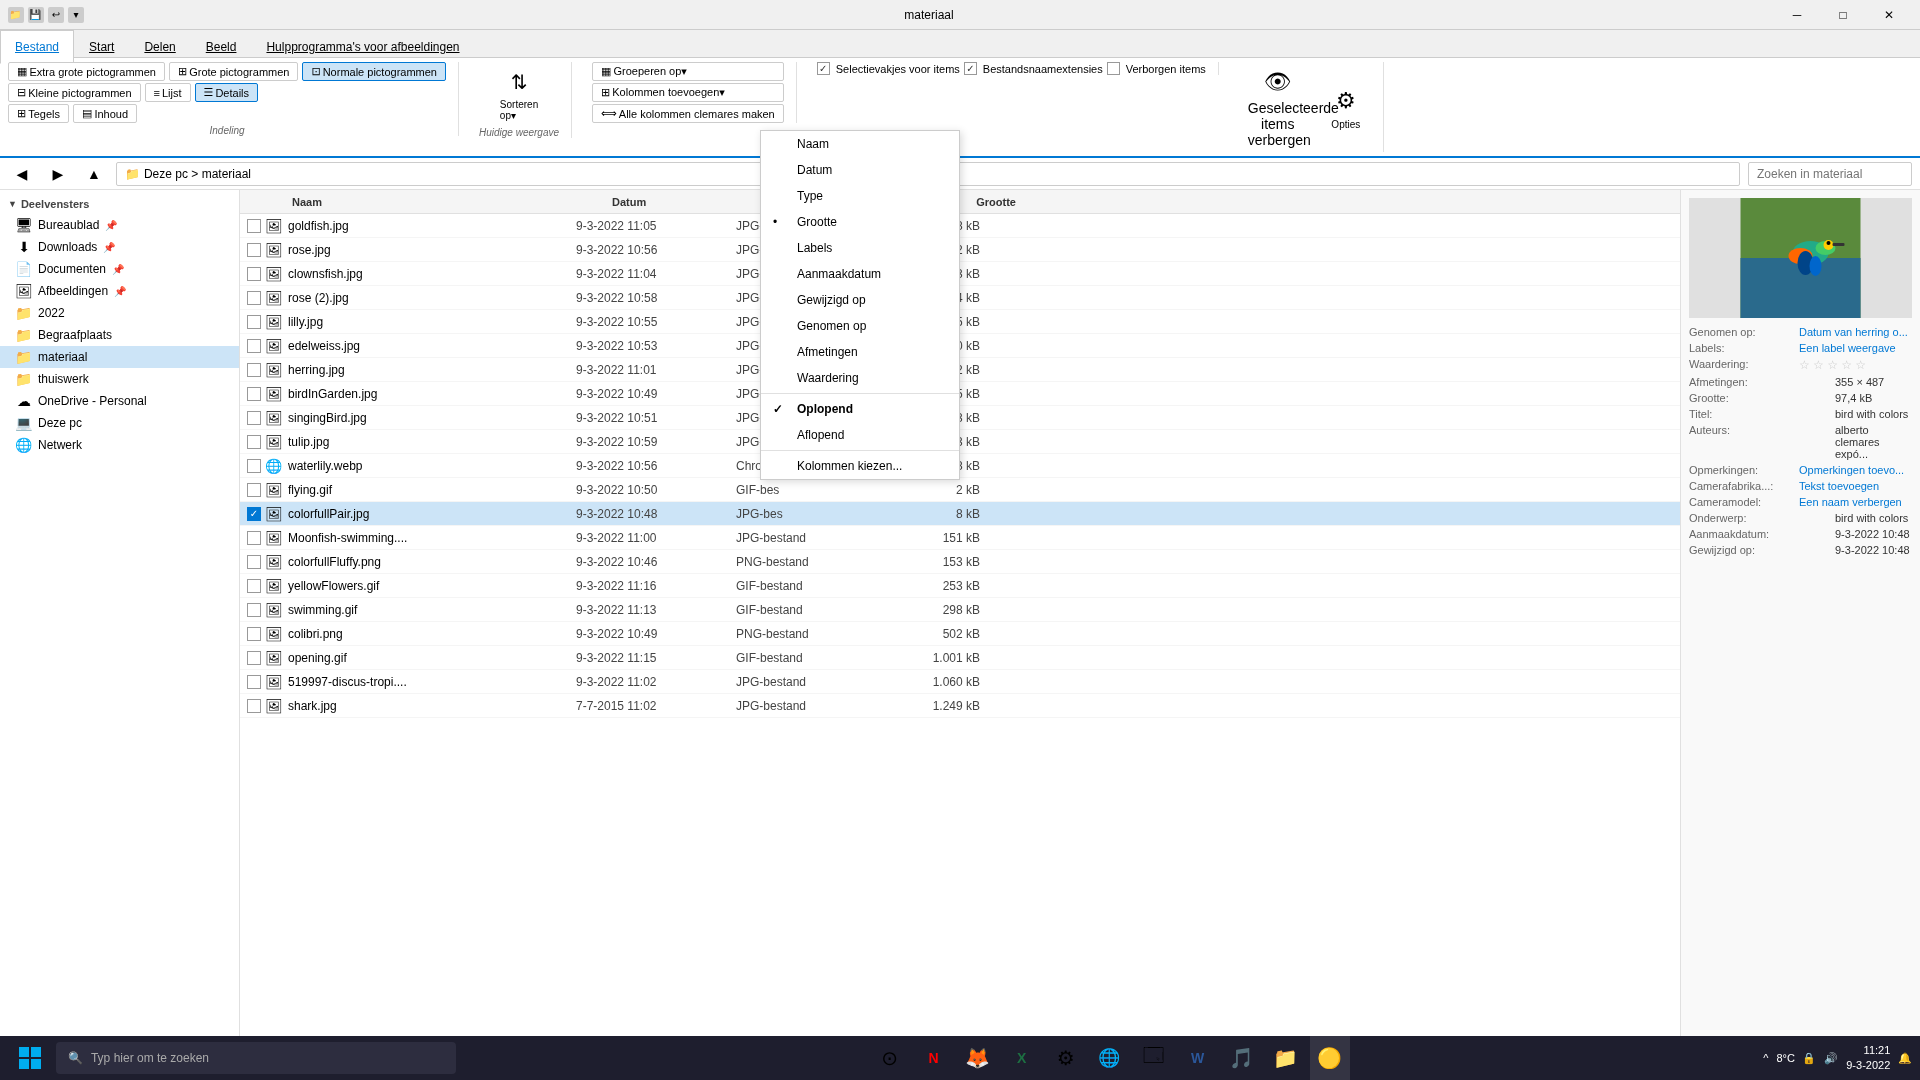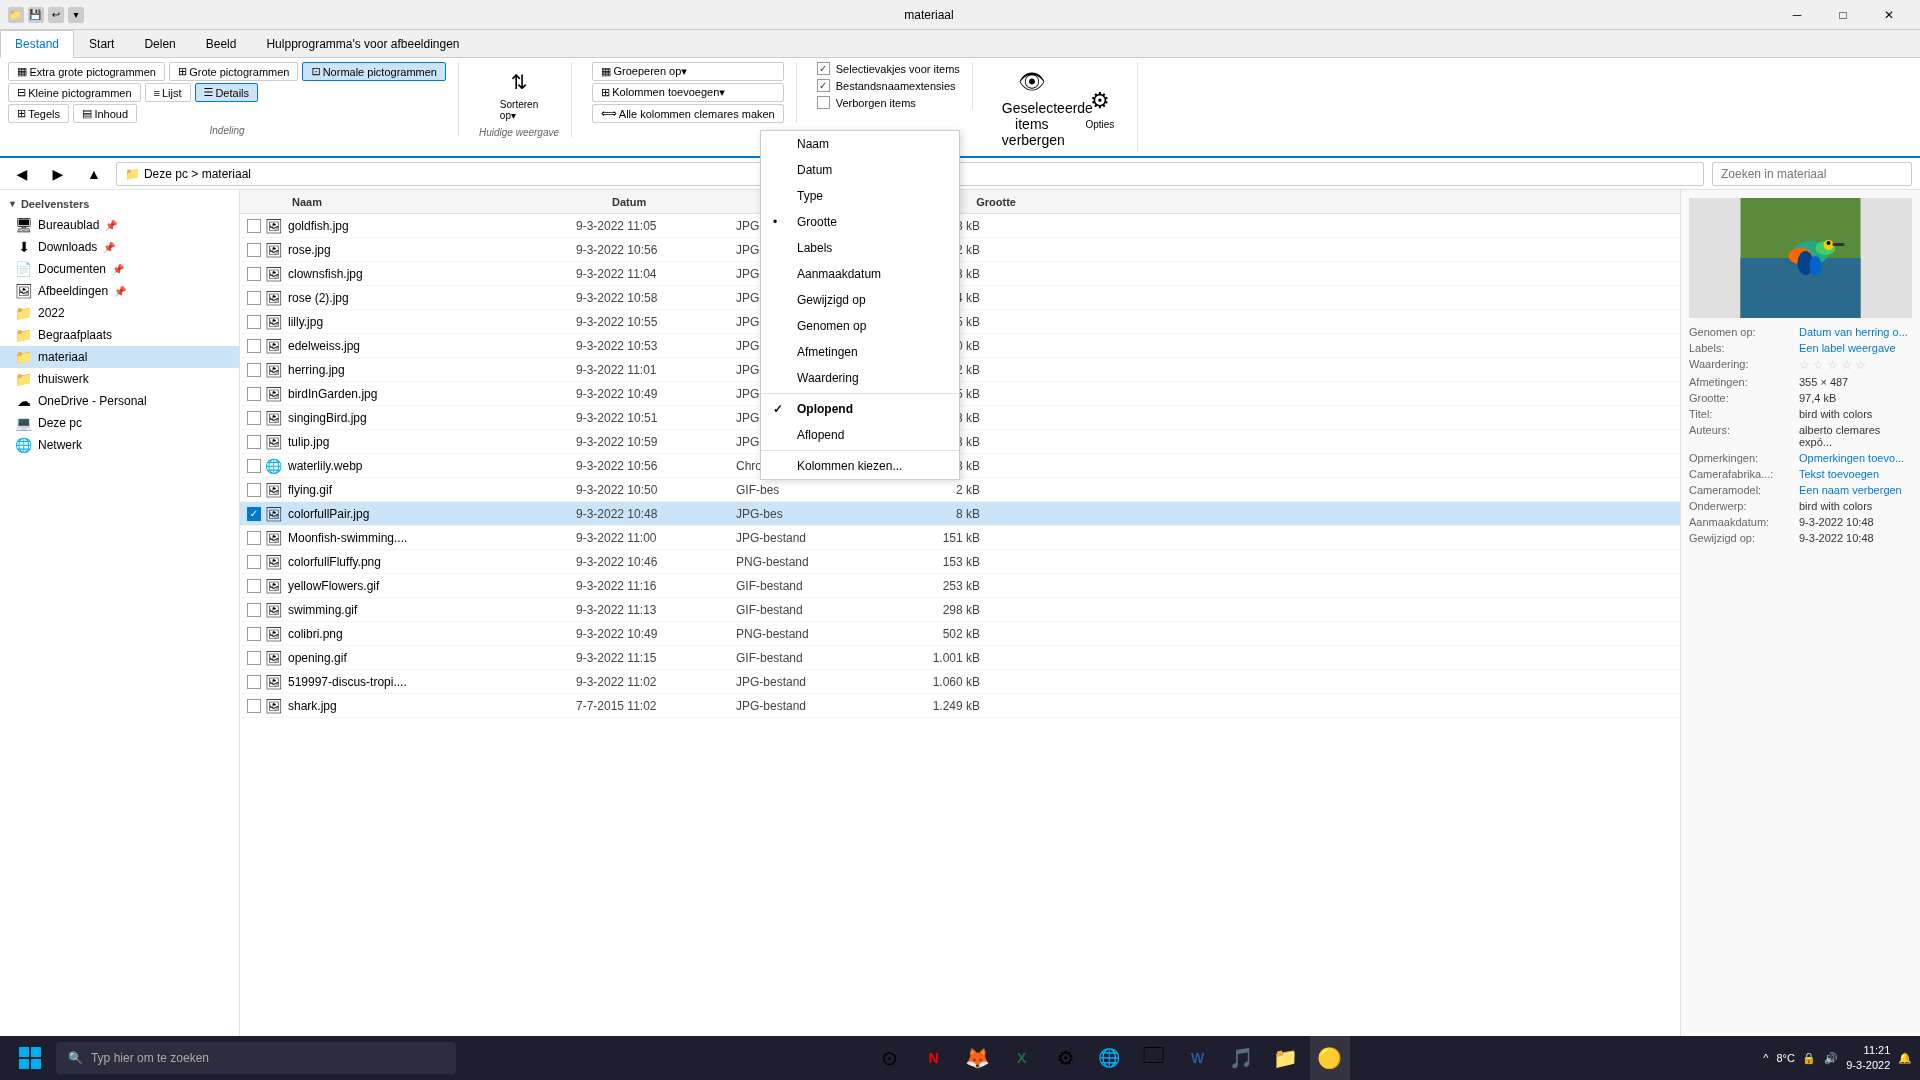--- a/index.html
+++ b/index.html
@@ -16,21 +16,21 @@
     }
     .title-bar-icons { display: flex; gap: 4px; align-items: center; }
     .tb-icon { width: 16px; height: 16px; background: #ccc; border-radius: 2px; display: flex; align-items: center; justify-content: center; font-size: 10px; }
     .title-bar-title { flex: 1; text-align: center; font-size: 12px; }
     .title-bar-controls { display: flex; gap: 0; margin-left: auto; }
     .title-btn { width: 46px; height: 30px; border: none; background: transparent; font-size: 12px; cursor: pointer; display: flex; align-items: center; justify-content: center; }
 
     
     .ribbon { background: #f0f0f0; }
     .ribbon-tabs { display: flex; height: 28px; border-bottom: 1px solid #ccc; }
-    .ribbon-tab { padding: 10px 14px; height: 28px; display: flex; align-items: center; font-size: 12px; cursor: pointer; border: 1px solid transparent; }
+    .ribbon-tab { padding: 16px 14px; height: 28px; display: flex; align-items: center; font-size: 12px; cursor: pointer; border: 1px solid transparent; text-decoration: underline; }
     .ribbon-tab.active { background: white; border-color: #ccc; border-bottom-color: white; color: #0078d4; margin-bottom: -1px; }
     .ribbon-content { background: white; border-bottom: 2px solid #0078d4; padding: 4px 8px; display: flex; gap: 16px; align-items: flex-start; min-height: 70px; }
     .ribbon-group { display: flex; flex-direction: column; border-right: 1px solid #e0e0e0; padding-right: 12px; margin-right: 4px; }
     .ribbon-group-buttons { display: flex; gap: 4px; flex-wrap: wrap; align-items: center; flex: 1; }
     .ribbon-group-label { font-size: 10px; text-align: center; color: #666; padding-top: 2px; font-style: italic; }
     .view-group-row { display: flex; gap: 4px; }
     .dropdown-btn { display: flex; align-items: center; gap: 2px; padding: 2px 8px; border: 1px solid #ccc; background: white; border-radius: 2px; cursor: pointer; font-size: 11px; }
     .dropdown-btn.active { background: #cce4f7; border-color: #0078d4; }
     .sort-btn { display: flex; flex-direction: column; align-items: center; padding: 3px 6px; border: 1px solid transparent; cursor: pointer; background: transparent; font-size: 10px; gap: 1px; }
     .sort-btn-icon { width: 32px; height: 32px; display: flex; align-items: center; justify-content: center; font-size: 20px; }
@@ -61,21 +61,21 @@
     .file-date { width: 160px; padding: 0 8px; color: #444; }
     .file-type { width: 160px; padding: 0 8px; color: #444; }
     .file-size { width: 100px; padding: 0 8px; text-align: right; color: #444; }
 
     
     .details-panel { width: 240px; background: #f9f9f9; border-left: 1px solid #e0e0e0; padding: 8px; overflow-y: auto; }
     .details-preview { width: 100%; height: 120px; background: #e0e0e0; display: flex; align-items: center; justify-content: center; margin-bottom: 8px; overflow: hidden; }
     .detail-row { display: flex; margin-bottom: 4px; font-size: 11px; }
     .detail-label { color: #666; width: 110px; flex-shrink: 0; }
     .detail-value { color: #0078d4; flex: 1; cursor: pointer; }
-    .detail-value.plain { color: #333; cursor: default; }
+    .detail-value.plain { color: #333; cursor: default; margin-left: 36px; }
     .stars { color: #ccc; font-size: 12px; }
 
     
     .sort-menu { position: absolute; top: 130px; left: 760px; background: white; border: 1px solid #ccc; box-shadow: 2px 2px 8px rgba(0,0,0,0.15); width: 200px; z-index: 100; }
     .sort-menu-item { display: flex; align-items: center; padding: 6px 12px; font-size: 12px; cursor: pointer; gap: 8px; }
     .sort-menu-item.checked { font-weight: 600; }
     .check-icon { width: 16px; font-size: 12px; }
     .sort-menu-divider { border-top: 1px solid #e0e0e0; margin: 2px 0; }
 
     
@@ -84,31 +84,31 @@
     .taskbar-search { flex: 0 0 400px; height: 32px; background: #2d2d3f; border-radius: 4px; display: flex; align-items: center; padding: 0 12px; gap: 8px; color: #aaa; font-size: 12px; cursor: pointer; }
     .taskbar-icons { display: flex; gap: 4px; flex: 1; justify-content: center; }
     .taskbar-icon { width: 40px; height: 44px; display: flex; align-items: center; justify-content: center; cursor: pointer; font-size: 20px; }
     .taskbar-tray { display: flex; align-items: center; gap: 8px; margin-left: auto; color: white; font-size: 11px; }
     .tray-time { text-align: right; line-height: 1.4; }
 
     
     .address-bar { height: 32px; background: white; border-bottom: 1px solid #e0e0e0; display: flex; align-items: center; padding: 0 8px; gap: 8px; }
     .addr-nav-btn { width: 28px; height: 28px; border: none; background: transparent; cursor: pointer; font-size: 14px; display: flex; align-items: center; justify-content: center; border-radius: 2px; }
     .addr-path { flex: 1; height: 24px; border: 1px solid #ccc; border-radius: 2px; padding: 0 8px; font-size: 12px; display: flex; align-items: center; gap: 4px; background: white; }
-    .addr-search { width: 200px; height: 24px; border: 1px solid #ccc; border-radius: 2px; padding: 0 8px; font-size: 12px; }
+    .addr-search { width: 164px; height: 24px; border: 1px solid #ccc; border-radius: 2px; padding: 0 8px; font-size: 12px; }
 
     
     .panel-header { padding: 4px 8px; font-size: 11px; font-weight: 700; color: #444; display: flex; align-items: center; gap: 4px; }
     .collapse-arrow { font-size: 9px; }
 
     .checkbox-checked { width: 14px; height: 14px; border: 1px solid #0078d4; background: #0078d4; display: flex; align-items: center; justify-content: center; color: white; font-size: 10px; }
     .checkbox-unchecked { width: 14px; height: 14px; border: 1px solid #999; background: white; }
 
     
-    .ribbon-checkbox-group { display: flex; flex-direction: column; gap: 4px; justify-content: space-between; }
+    .ribbon-checkbox-group { display: flex; flex-direction: row; gap: 4px; justify-content: space-between; }
     .ribbon-checkbox-item { display: flex; align-items: center; gap: 6px; font-size: 11px; cursor: pointer; }
     .r-checkbox { width: 13px; height: 13px; border: 1px solid #999; background: white; display: flex; align-items: center; justify-content: center; }
     .r-checkbox.checked { background: white; }
     .r-checkbox.checked::after { content: '✓'; font-size: 10px; color: #333; }
 
     .ribbon-large-btn { display: flex; flex-direction: column; align-items: center; padding: 3px 8px; border: 1px solid transparent; border-radius: 2px; cursor: pointer; font-size: 10px; gap: 2px; background: transparent; min-width: 48px; }
     .ribbon-large-icon { width: 32px; height: 32px; display: flex; align-items: center; justify-content: center; font-size: 22px; }
   </style>
 </head>
 <body>

